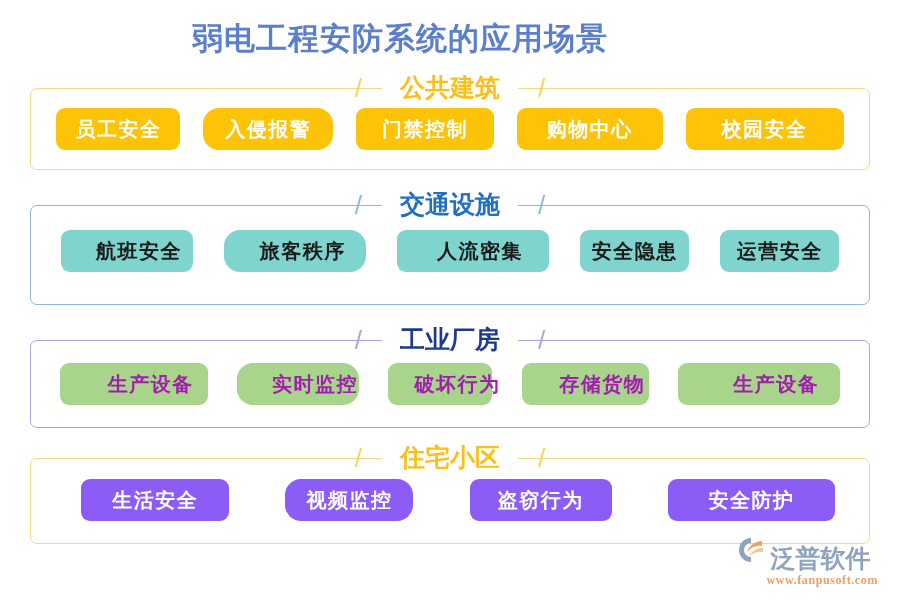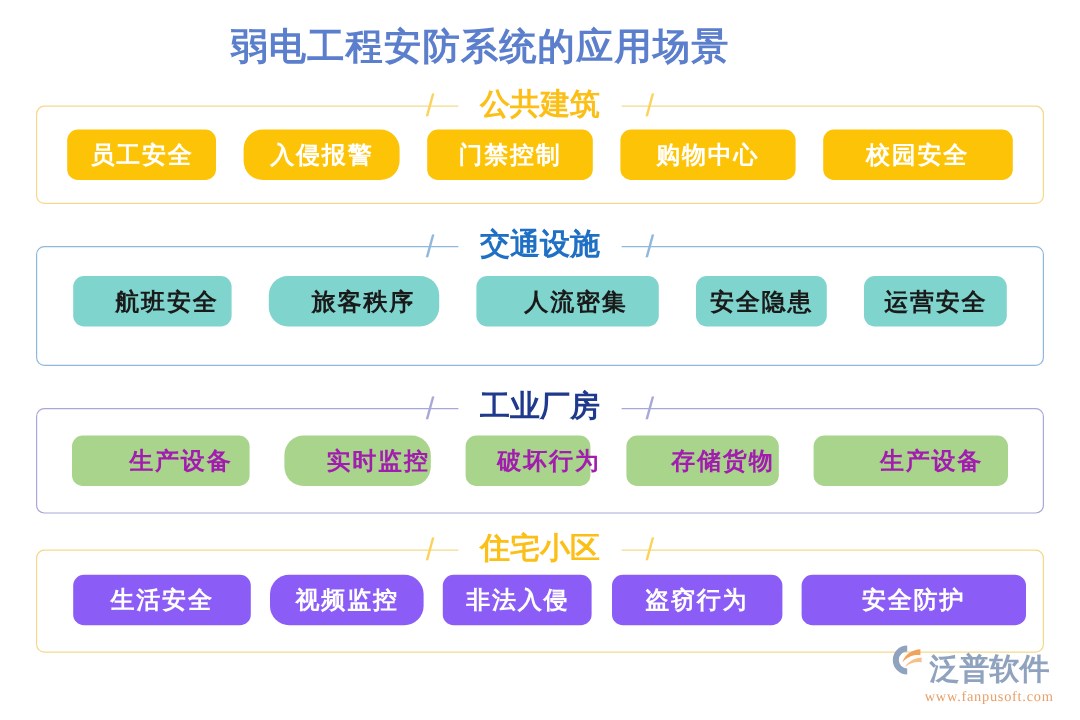--- a/index.html
+++ b/index.html
@@ -140,21 +140,21 @@
   .section-3 .w0 { width: 148px; }
   .section-3 .w1 { width: 122px; }
   .section-3 .w2 { width: 104px; }
   .section-3 .w3 { width: 127px; }
   .section-3 .w4 { width: 162px; }
 
   .section-4 .w0 { width: 148px; }
   .section-4 .w1 { width: 128px; }
   .section-4 .w2 { width: 124px; }
   .section-4 .w3 { width: 142px; }
-  .section-4 .w4 { width: 187px; }
+  .section-4 .w4 { width: 167px; }
 
   
   .brand {
     position: absolute;
     right: 22px;
     bottom: 12px;
     display: flex;
     flex-direction: column;
     align-items: flex-start;
   }
@@ -179,20 +179,21 @@
     margin-top: 18px;
   }
   .brand-url {
     font-size: 12px;
     color: #e8a06a;
     letter-spacing: 0.6px;
     margin-left: 30px;
     margin-top: -1px;
     font-family: "Liberation Serif", serif;
     white-space: nowrap;
+    font-weight: bold;
   }
 </style>
 </head>
 <body>
 
 <div id="infographic">
 
   <div class="page-title">弱电工程安防系统的应用场景</div>
 
   <div class="section section-1">
@@ -242,21 +243,20 @@
 
   <div class="section section-4">
     <div class="section-header sec-head-yellow">
       <span class="slash">/</span>
       <span class="heading-text">住宅小区</span>
       <span class="slash">/</span>
     </div>
     <div class="chip-row row-4">
       <div class="chip chip-blue w0">生活安全</div>
       <div class="chip chip-blue w1">视频监控</div>
-      <div class="chip chip-blue w2">非法入侵</div>
       <div class="chip chip-blue w3">盗窃行为</div>
       <div class="chip chip-blue w4">安全防护</div>
     </div>
   </div>
 
   <div class="brand">
     <div class="brand-top">
       <span class="brand-mark">
         <svg width="30" height="30" viewBox="0 0 30 30" aria-hidden="true">
           <path d="M3 15 A12 12 0 0 1 15 3 L15 8 A7 7 0 0 0 8 15 A7 7 0 0 0 15 22 L15 27 A12 12 0 0 1 3 15 Z" fill="#8fa3bf"></path>

